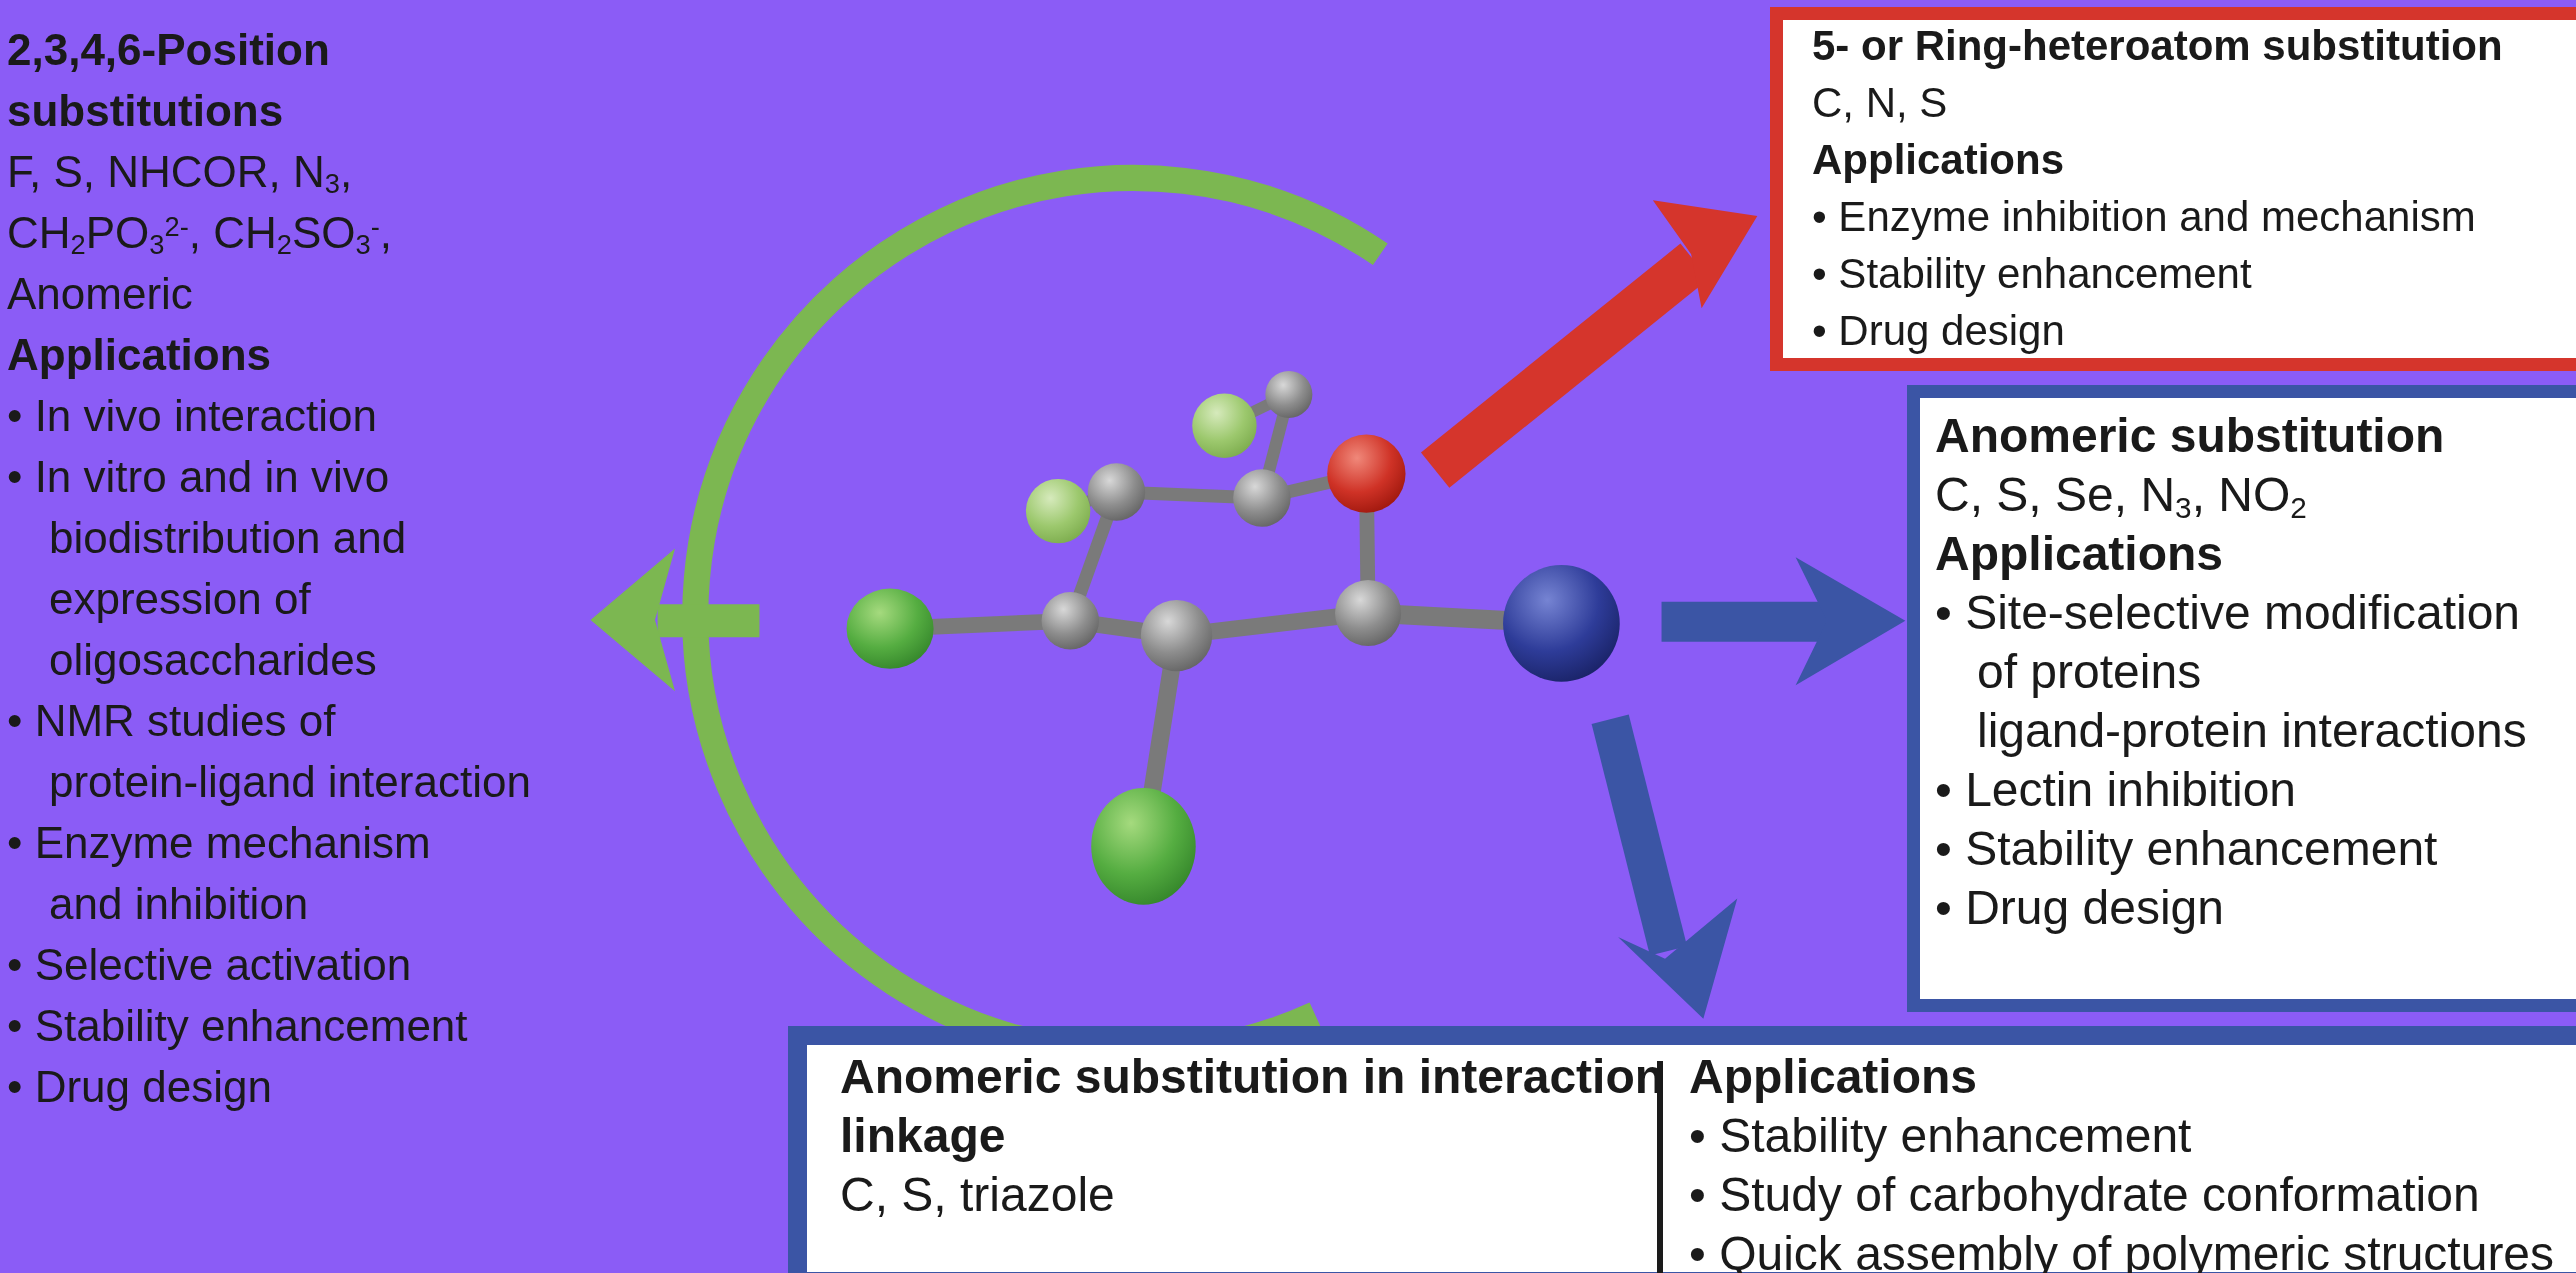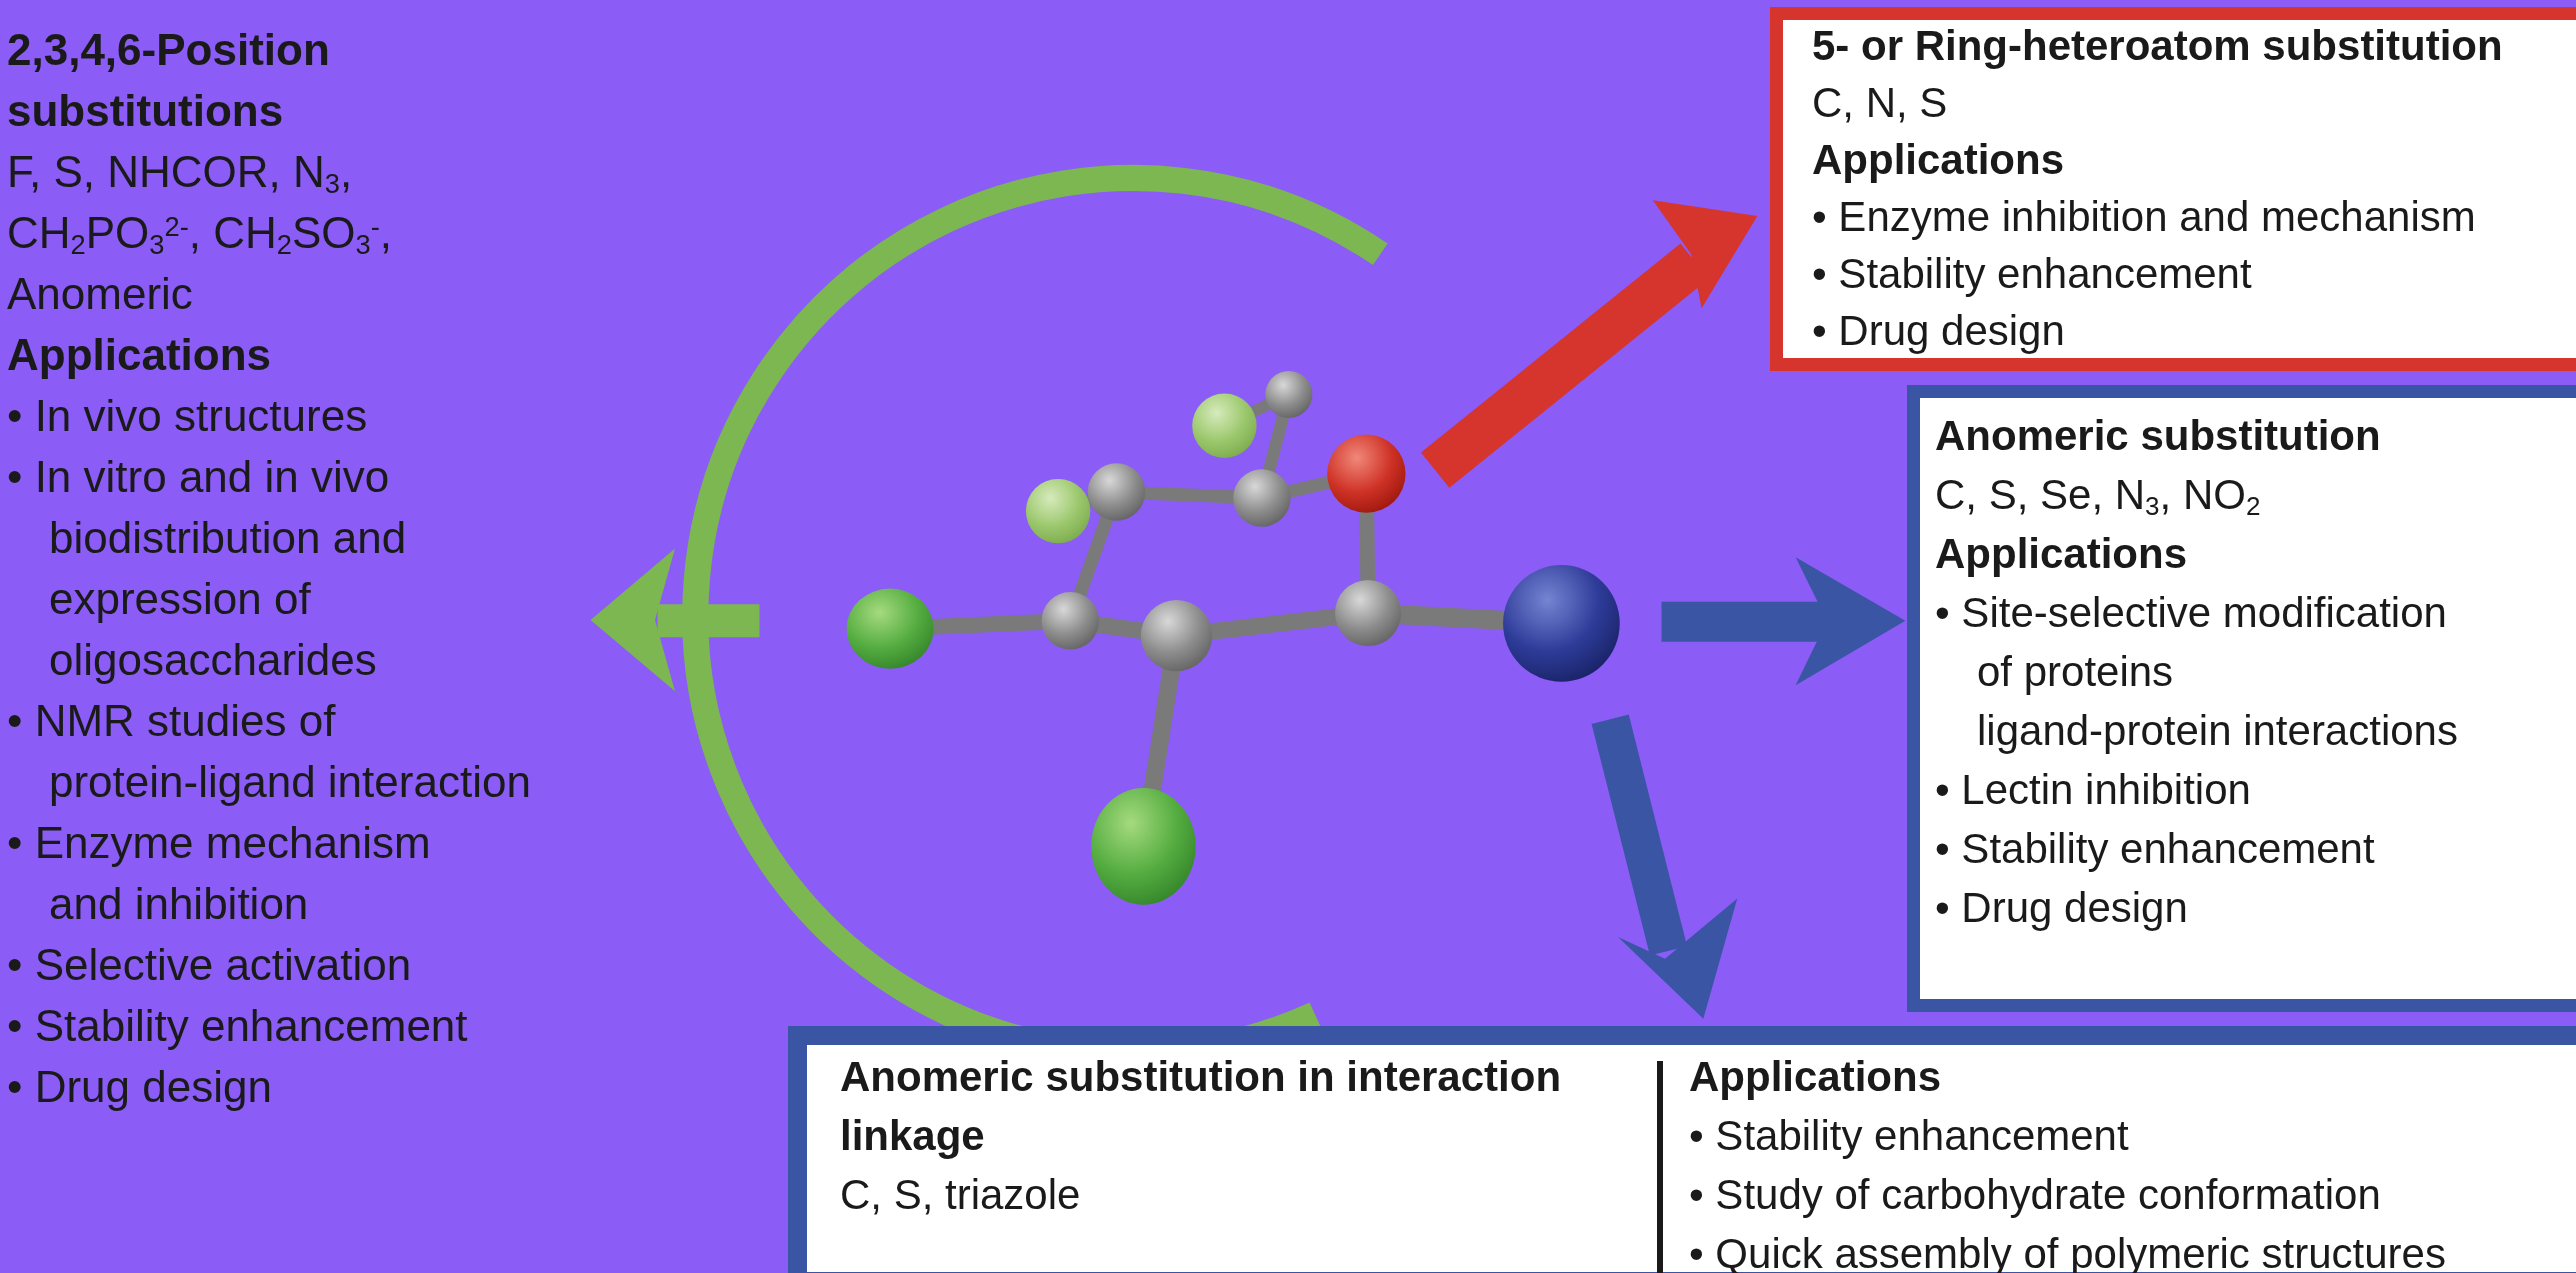--- a/index.html
+++ b/index.html
@@ -1,20 +1,20 @@
 <!DOCTYPE html>
 <html style="--c-red: #d5352c; --c-blue: #3b55a5; --c-green: #7cb751; --c-bond-gray: #7a7a7a; --c-atom-gray: #8d8d8d; --c-atom-red: #cf3226; --c-atom-blue: #2e3c99; --c-atom-green: #55ad41; --c-atom-green-light: #9cc86d; --c-text-black: #1a1a1a;font-size:14px"><head>
 <meta charset="utf-8">
 <style>
   html,body{margin:0;padding:0;background:#fff;}
   body{font-family:"Liberation Sans","DejaVu Sans",sans-serif;}
   #canvas{position:relative;width:2576px;height:1273px;overflow:hidden;background:#8b5cf6;}
   .txt{position:absolute;color:#1a1a1a;white-space:nowrap;}
   .line{height:61px;line-height:61px;font-size:44px;}
-  .boxline{height:59px;line-height:59px;font-size:42px;}
+  .boxline{height:59px;line-height:59px;font-size:48px;}
   .redline{height:57px;line-height:57px;font-size:42px;}
   .b{font-weight:700;}
   .ind{padding-left:42px;}
   sub{font-size:62%;line-height:0;vertical-align:-0.22em;}
   sup{font-size:62%;line-height:0;vertical-align:0.45em;}
   .box{position:absolute;background:#fff;box-sizing:border-box;}
   #red-box{left:1770px;top:7px;width:826px;height:364px;border:13px solid var(--c-red);}
   #blue-box{left:1907px;top:385px;width:688px;height:627px;border:13px solid var(--c-blue);}
   #bottom-box{left:788px;top:1026px;width:1807px;height:265px;border:19px solid var(--c-blue);}
   #column-divider{position:absolute;left:1657px;top:1061px;width:6.1px;height:212px;background:#1a1a1a;}
@@ -106,21 +106,21 @@
   <div id="column-divider"></div>
 
   <div class="txt" style="left:7px;top:19px;">
 
   <div class="line b">2,3,4,6-Position</div>
       <div class="line b">substitutions</div>
       <div class="line">F, S, NHCOR, N<sub>3</sub>,</div>
       <div class="line">CH<sub>2</sub>PO<sub>3</sub><sup>2-</sup>, CH<sub>2</sub>SO<sub>3</sub><sup>-</sup>,</div>
       <div class="line">Anomeric</div>
       <div class="line b">Applications</div>
-      <div class="line">• In vivo structures</div>
+      <div class="line">• In vivo interaction</div>
       <div class="line">• In vitro and in vivo</div>
       <div class="line ind">biodistribution and</div>
       <div class="line ind">expression of</div>
       <div class="line ind">oligosaccharides</div>
       <div class="line">• NMR studies of</div>
       <div class="line ind">protein-ligand interaction</div>
       <div class="line">• Enzyme mechanism</div>
       <div class="line ind">and inhibition</div>
       <div class="line">• Selective activation</div>
       <div class="line">• Stability enhancement</div>

